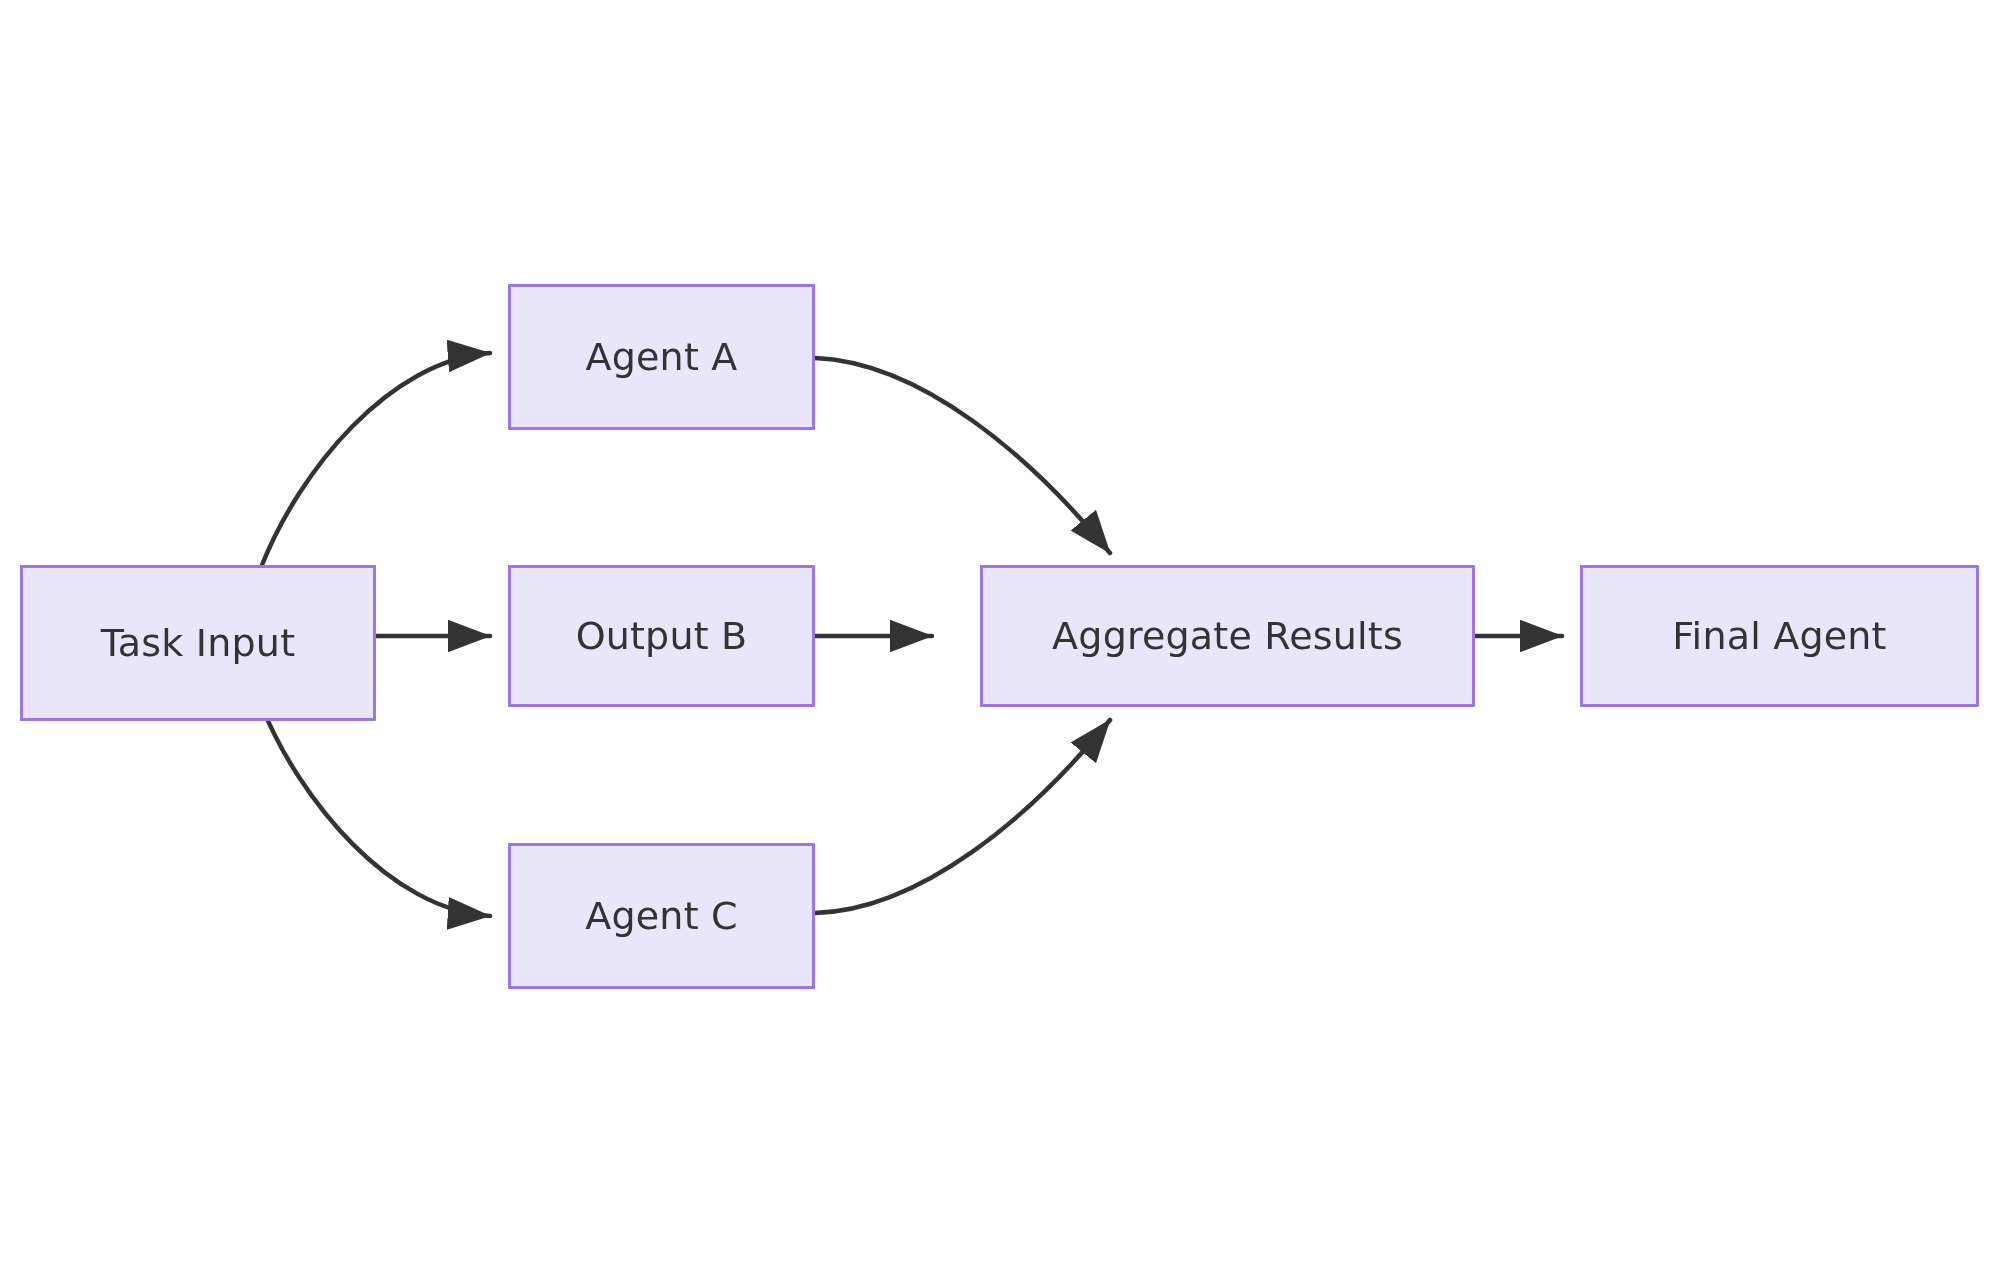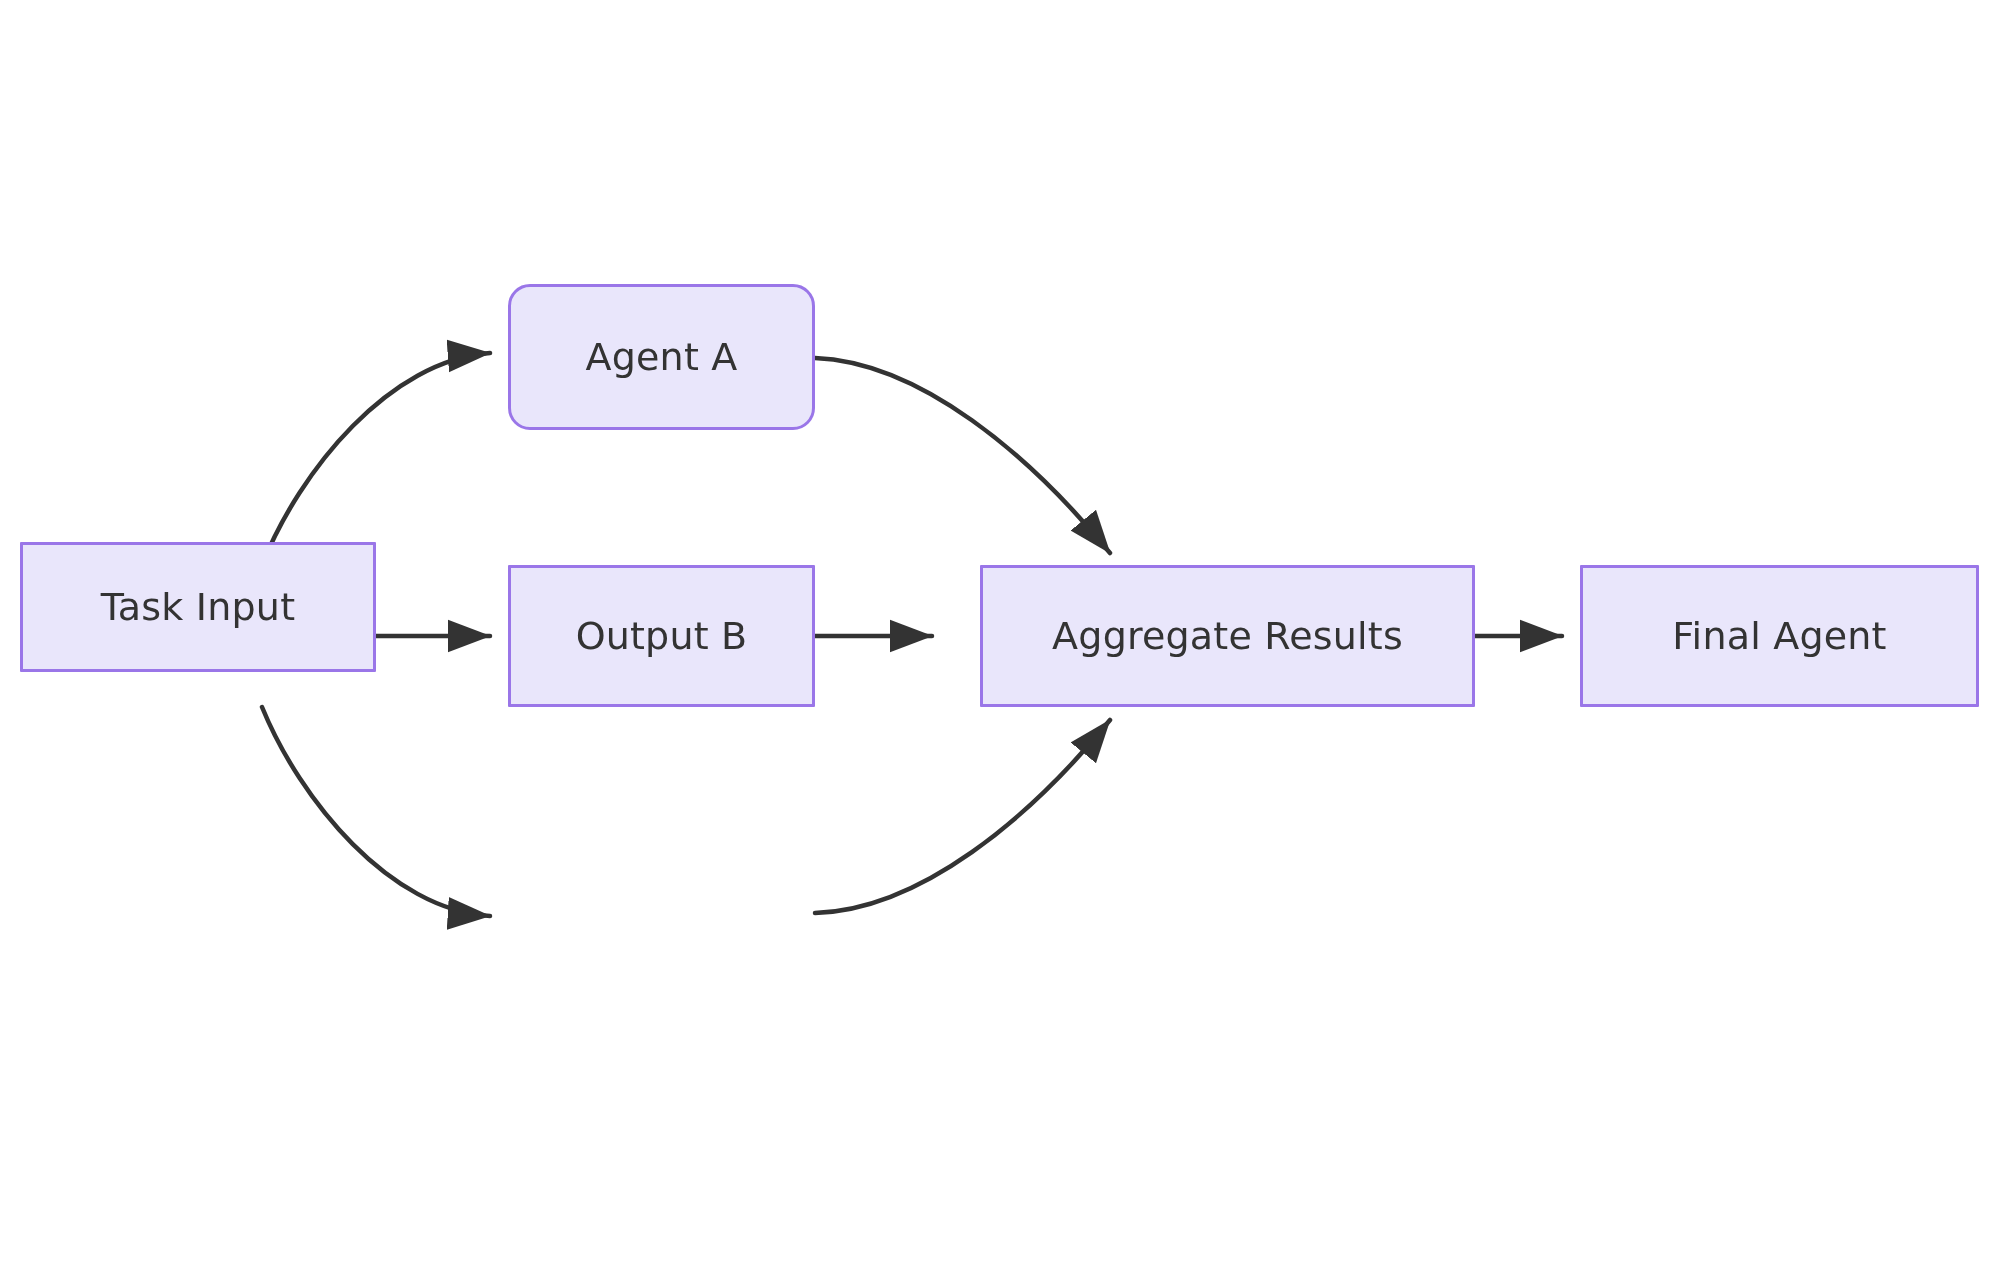--- a/index.html
+++ b/index.html
@@ -36,22 +36,22 @@
   .node-label {
     color: #333333;
     font-size: 38px;
     font-weight: 400;
     letter-spacing: 0.2px;
     line-height: 1;
     white-space: nowrap;
     user-select: none;
   }
   
-  #node-task-input   { left: 20px;   top: 542px; width: 356px;  height: 130px; align-items: center; }
-  #node-agent-a      { left: 508px;  top: 284px; width: 307px;  height: 146px; border-radius: 22px; }
+  #node-task-input   { left: 20px;   top: 565px; width: 356px;  height: 156px; align-items: center; }
+  #node-agent-a      { left: 508px;  top: 284px; width: 307px;  height: 146px; }
   #node-agent-b      { left: 508px;  top: 565px; width: 307px;  height: 142px; }
   #node-agent-c      { left: 508px;  top: 843px; width: 307px;  height: 146px; }
   #node-aggregate    { left: 980px;  top: 565px; width: 495px;  height: 142px; }
   #node-final-output { left: 1580px; top: 565px; width: 399px;  height: 142px; }
 </style>
 </head>
 <body>
 
 <div id="canvas">
 
@@ -82,20 +82,23 @@
   </div>
 
   <div class="node" id="node-agent-a">
     <span class="node-label">Agent A</span>
   </div>
 
   <div class="node" id="node-agent-b">
     <span class="node-label">Output B</span>
   </div>
 
+  <div class="node" id="node-agent-c">
+    <span class="node-label">Agent C</span>
+  </div>
 
   <div class="node" id="node-aggregate">
     <span class="node-label">Aggregate Results</span>
   </div>
 
   <div class="node" id="node-final-output">
     <span class="node-label">Final Agent</span>
   </div>
 
 </div>

